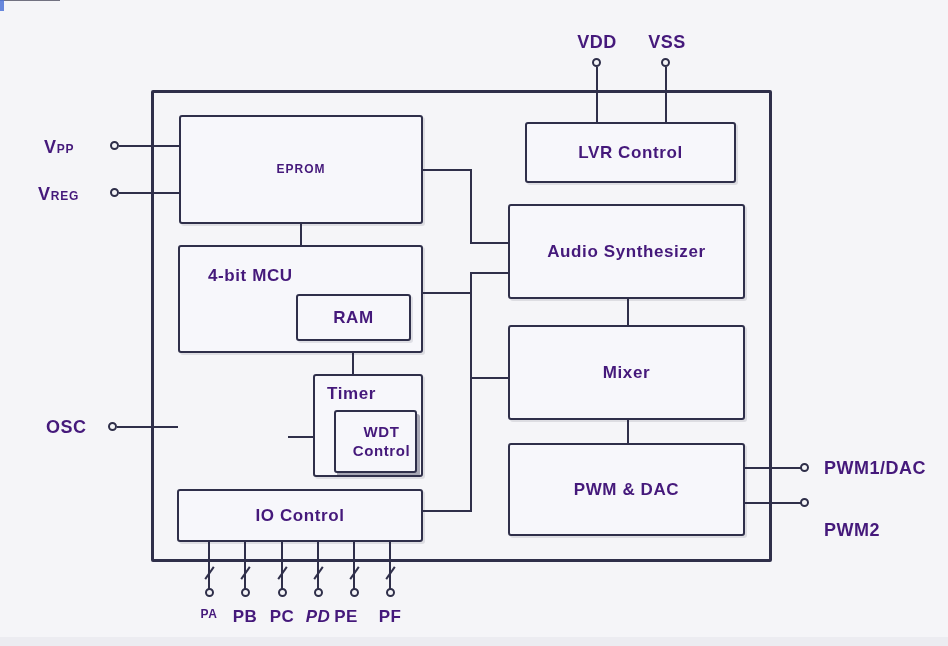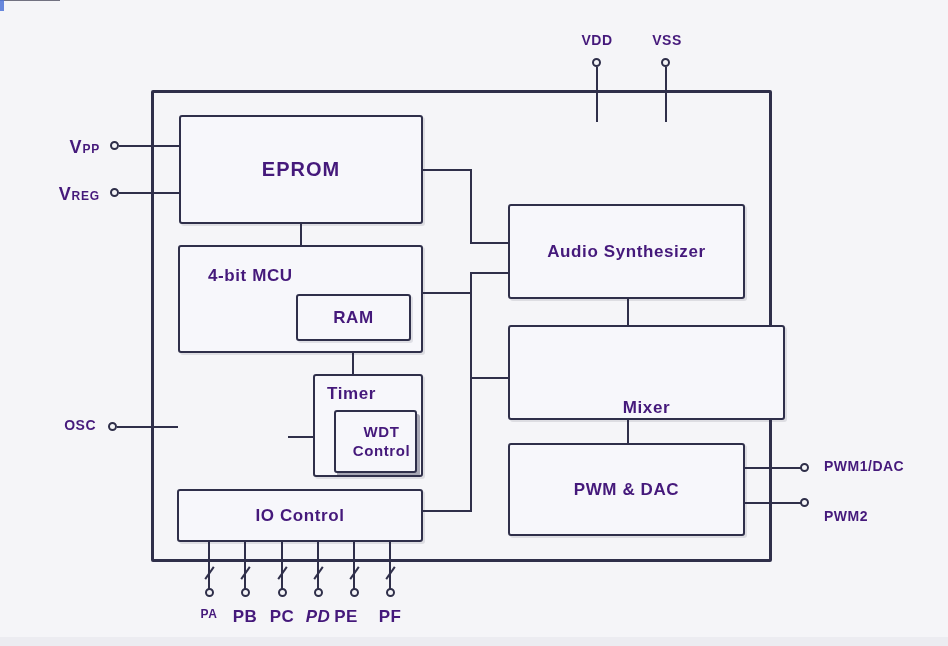--- a/index.html
+++ b/index.html
@@ -17,23 +17,23 @@
   .blk{position:absolute;border:2px solid var(--line);border-radius:3px;background:var(--block-bg);
        display:flex;align-items:center;justify-content:center;text-align:center;
        color:var(--text);font-weight:bold;font-size:17px;letter-spacing:.6px;line-height:1.25;
        box-shadow:2px 2px 0 rgba(47,47,74,.12);}
   .blk.tl{align-items:flex-start;justify-content:flex-start;text-align:left;}
   .blk.wdt{font-size:15px;box-shadow:3px 4px 0 rgba(47,47,74,.40);padding-left:12px;}
   .h,.v{position:absolute;background:var(--line);}
   .h{height:2px;} .v{width:2px;}
   .pin{position:absolute;width:9px;height:9px;border:2px solid var(--line);border-radius:50%;
        background:var(--background);}
-  .lbl{position:absolute;color:var(--text);font-weight:bold;font-size:14px;letter-spacing:.5px;
+  .lbl{position:absolute;color:var(--text);font-weight:bold;font-size:18px;letter-spacing:.5px;
        white-space:nowrap;}
-  .lbl.r{text-align:right;}
+  .lbl.r{text-align:left;}
   .lbl.c{text-align:center;}
   .vsub{font-size:12px;letter-spacing:.8px;}
   .vsub::first-letter{font-size:18px;}
   .slash{position:absolute;width:15px;height:2px;background:var(--line);transform:rotate(-55deg);}
   .artifact-top{position:absolute;left:0;top:0;width:60px;height:1px;background:#3a3a4e;opacity:.7;}
   .artifact-speck{position:absolute;left:0;top:0;width:4px;height:11px;background:var(--artifact-blue);opacity:.85;}
   .artifact-bottom{position:absolute;left:0;top:637px;width:948px;height:9px;background:#ececf1;}
 </style>
 </head>
 <body>
@@ -89,55 +89,58 @@
   <s class="pin" style="left:661px;top:58px;"></s>
   <s class="pin" style="left:800px;top:463px;"></s>
   <s class="pin" style="left:800px;top:498px;"></s>
   <s class="pin" style="left:205px;top:588px;"></s>
   <s class="pin" style="left:241px;top:588px;"></s>
   <s class="pin" style="left:278px;top:588px;"></s>
   <s class="pin" style="left:314px;top:588px;"></s>
   <s class="pin" style="left:350px;top:588px;"></s>
   <s class="pin" style="left:386px;top:588px;"></s>
 
-  <div class="blk" style="left:179px;top:115px;width:244px;height:109px;font-size:20px;letter-spacing:1px;">
+  <div class="blk" style="left:179px;top:115px;width:244px;height:109px;font-size:12px;letter-spacing:1px;">
     <span>EPROM</span>
+  </div>
+  <div class="blk" style="left:525px;top:122px;width:211px;height:61px;">
+    <span>LVR Control</span>
   </div>
   <div class="blk tl" style="left:178px;top:245px;width:245px;height:108px;padding:18px 8px 0 28px;">
     <span>4-bit MCU</span>
   </div>
   <div class="blk" style="left:508px;top:204px;width:237px;height:95px;">
     <span>Audio Synthesizer</span>
   </div>
   <div class="blk" style="left:296px;top:294px;width:115px;height:47px;">
     <span>RAM</span>
   </div>
   <div class="blk tl" style="left:313px;top:374px;width:110px;height:103px;padding:7px 0 0 12px;">
     <span>Timer</span>
   </div>
   <div class="blk wdt" style="left:334px;top:410px;width:83px;height:63px;">
     <span>WDT Control</span>
   </div>
-  <div class="blk" style="left:508px;top:325px;width:277px;height:95px;align-items:flex-end;">
+  <div class="blk" style="left:508px;top:325px;width:237px;height:95px;">
     <span>Mixer</span>
   </div>
   <div class="blk" style="left:177px;top:489px;width:246px;height:53px;">
     <span>IO Control</span>
   </div>
   <div class="blk" style="left:508px;top:443px;width:237px;height:93px;">
     <span>PWM &amp; DAC</span>
   </div>
 
   <span class="lbl r vsub" style="left:44px;top:137px;width:56px;">VPP</span>
   <span class="lbl r vsub" style="left:38px;top:184px;width:62px;">VREG</span>
   <span class="lbl r" style="left:46px;top:417px;width:50px;">OSC</span>
   <span class="lbl c" style="left:570px;top:32px;width:54px;">VDD</span>
   <span class="lbl c" style="left:640px;top:32px;width:54px;">VSS</span>
   <span class="lbl" style="left:824px;top:458px;">PWM1/DAC</span>
-  <span class="lbl" style="left:824px;top:508px;">PWM2</span>
+  <span class="lbl" style="left:824px;top:520px;">PWM2</span>
   <span class="lbl c" style="left:190px;top:607px;width:38px;font-size:12px;">PA</span>
   <span class="lbl c" style="left:226px;top:607px;width:38px;font-size:17px;">PB</span>
   <span class="lbl c" style="left:263px;top:607px;width:38px;font-size:17px;">PC</span>
   <span class="lbl c" style="left:299px;top:607px;width:38px;font-size:17px;font-style:italic;">PD</span>
   <span class="lbl c" style="left:327px;top:607px;width:38px;font-size:17px;">PE</span>
   <span class="lbl c" style="left:371px;top:607px;width:38px;font-size:17px;">PF</span>
 
 </div>
 
 </body></html>

